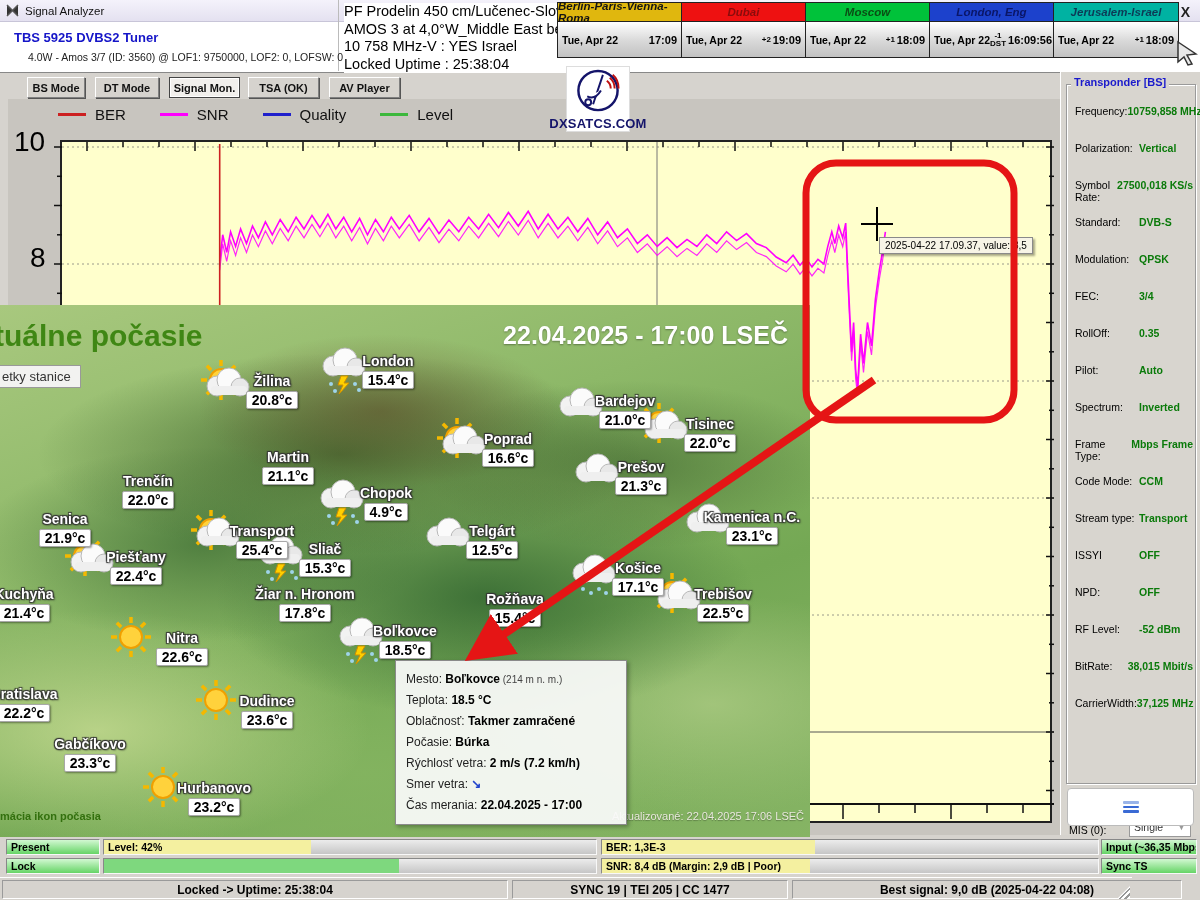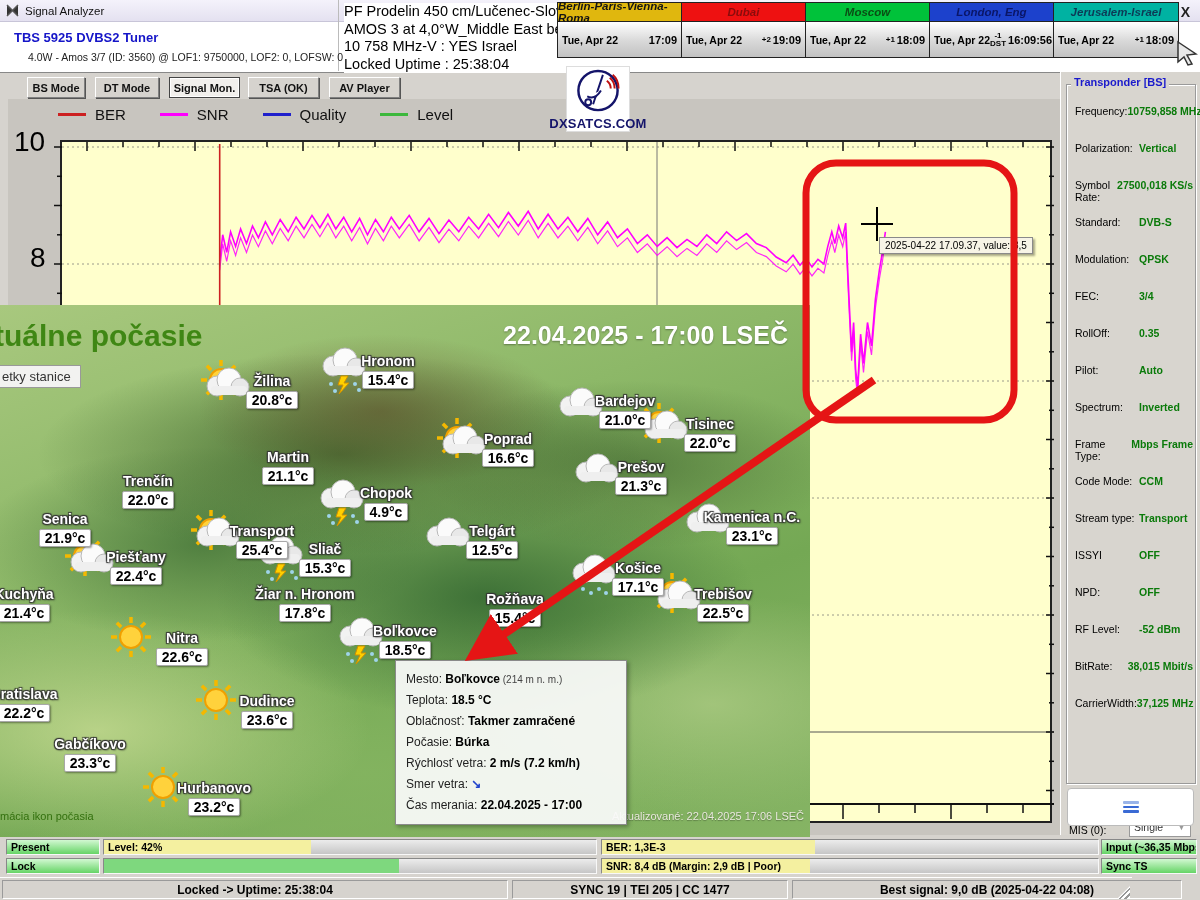--- a/index.html
+++ b/index.html
@@ -102,21 +102,21 @@
      text-shadow:0 1px 2px rgba(0,0,0,.35);}
   #stations-btn { position:absolute; left:-8px; top:60px; background:#f2f2f0; border:1px solid #999;
      font-size:13px; color:#333; padding:3px 9px; }
   .city { position:absolute; width:110px; text-align:center; z-index:3;}
   .cname { font-size:14px; font-weight:bold; color:#fff;
      text-shadow:-1px -1px 1px #333,1px -1px 1px #333,-1px 1px 1px #333,1px 1px 2px #222; white-space:nowrap;}
   .ctemp { display:inline-block; margin-top:2px; background:#fff; border:1px solid #a8a8a8;
      border-radius:2px; padding:0 5px; font-size:14px; font-weight:bold; color:#000;
      box-shadow:1px 1px 2px rgba(0,0,0,.4); white-space:nowrap;}
   .wicon { position:absolute; z-index:2; }
-  #map-footL { position:absolute; left:0px; top:505px; font-size:11px; color:#33700e; }
+  #map-footL { position:absolute; left:0px; top:505px; font-size:11px; color:#33700e;font-weight:bold; }
   #map-footR { position:absolute; right:6px; top:505px; font-size:11px; color:#e8e8dc; text-shadow:0 1px 1px rgba(0,0,0,.3);}
   #infobox { position:absolute; left:395px; top:355px; width:232px; background:rgba(250,250,250,.93);
      border:1px solid #8a8a8a; box-shadow:2px 2px 4px rgba(0,0,0,.3); padding:8px 10px; z-index:10;}
   .irow { font-size:12px; color:#222; line-height:21px; white-space:nowrap;}
   .irow b { color:#000; }
   .irow .extra { font-size:10px; color:#444; }
   .irow .warrow { color:#2244cc; font-weight:bold; }
 
   
   #anno { left:0; top:0; width:1200px; height:900px; z-index:60; pointer-events:none; }
@@ -485,21 +485,21 @@
           <rect x="16" y="32" width="36" height="9" rx="4" fill="#efefef"></rect>
         </g>
         <polygon points="30,42 37,42 33,49 38,49 28,60 32,51 27,51" fill="#ffd000" stroke="#d09000" stroke-width="1"></polygon>
         <g fill="#9fd4ea">
           <circle cx="20" cy="50" r="2"></circle>
           <circle cx="44" cy="50" r="2"></circle>
           <circle cx="24" cy="57" r="2"></circle>
           <circle cx="48" cy="56" r="2"></circle>
         </g>
       </svg>
-      <div class="city" style="left: 333px; top: 48px;"><div class="cname">Hronom</div><div class="ctemp">15.4°c</div></div>
+      <div class="city" style="left: 333px; top: 48px;"><div class="cname">London</div><div class="ctemp">15.4°c</div></div>
       <svg width="58" height="62" viewBox="0 0 52 62" class="wicon" style="left: 545px; top: 69px;">
         <g>
           <circle cx="22" cy="32" r="10" fill="#f2f2f2" stroke="#b8b8b8"></circle>
           <circle cx="34" cy="26" r="12" fill="#fbfbfb" stroke="#b8b8b8"></circle>
           <circle cx="45" cy="33" r="9" fill="#e8e8e8" stroke="#b8b8b8"></circle>
           <rect x="16" y="32" width="36" height="9" rx="4" fill="#efefef"></rect>
         </g>
       </svg>
       <div class="city" style="left: 570px; top: 88px;"><div class="cname">Bardejov</div><div class="ctemp">21.0°c</div></div>
       <svg width="58" height="62" viewBox="0 0 52 62" class="wicon" style="left: 630px; top: 92px;">

